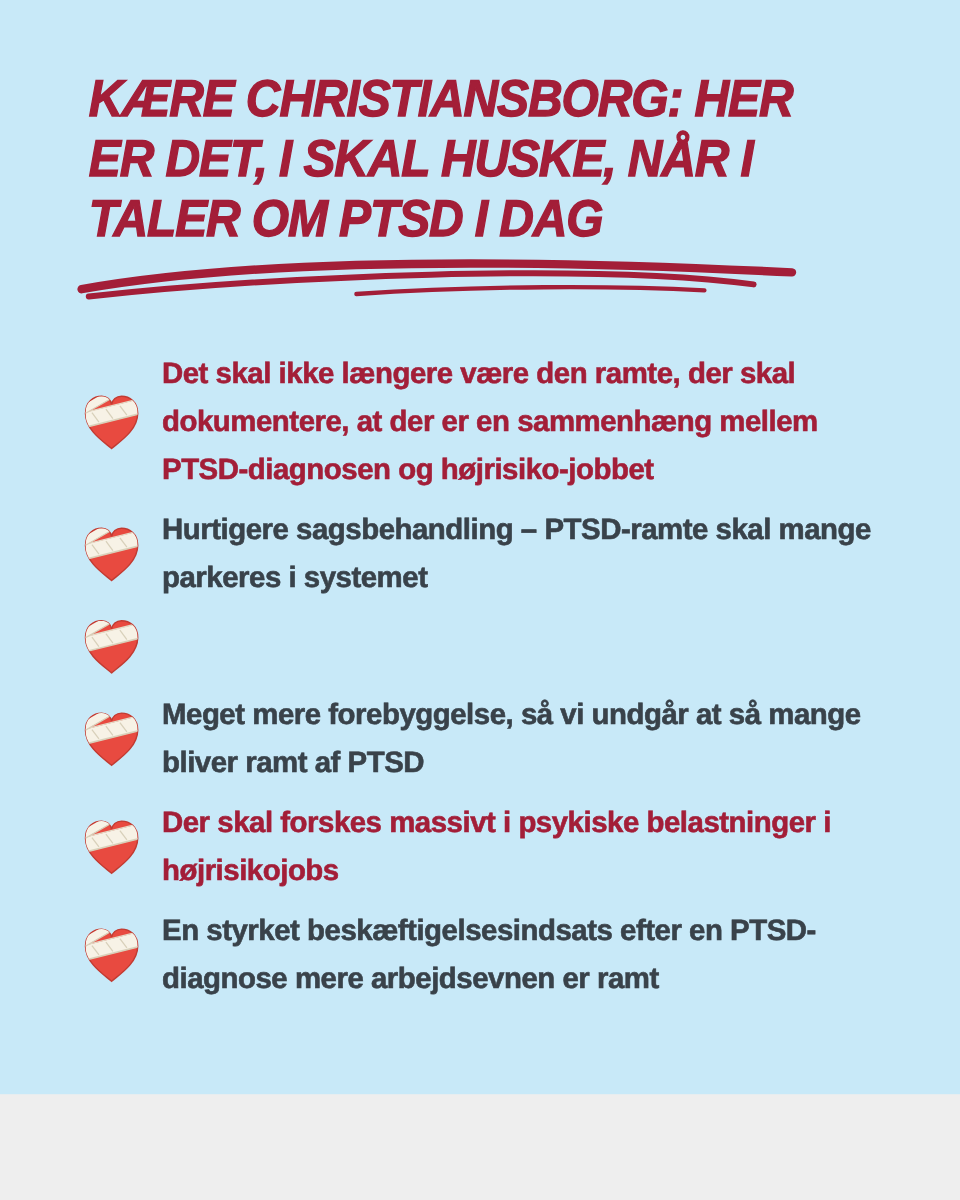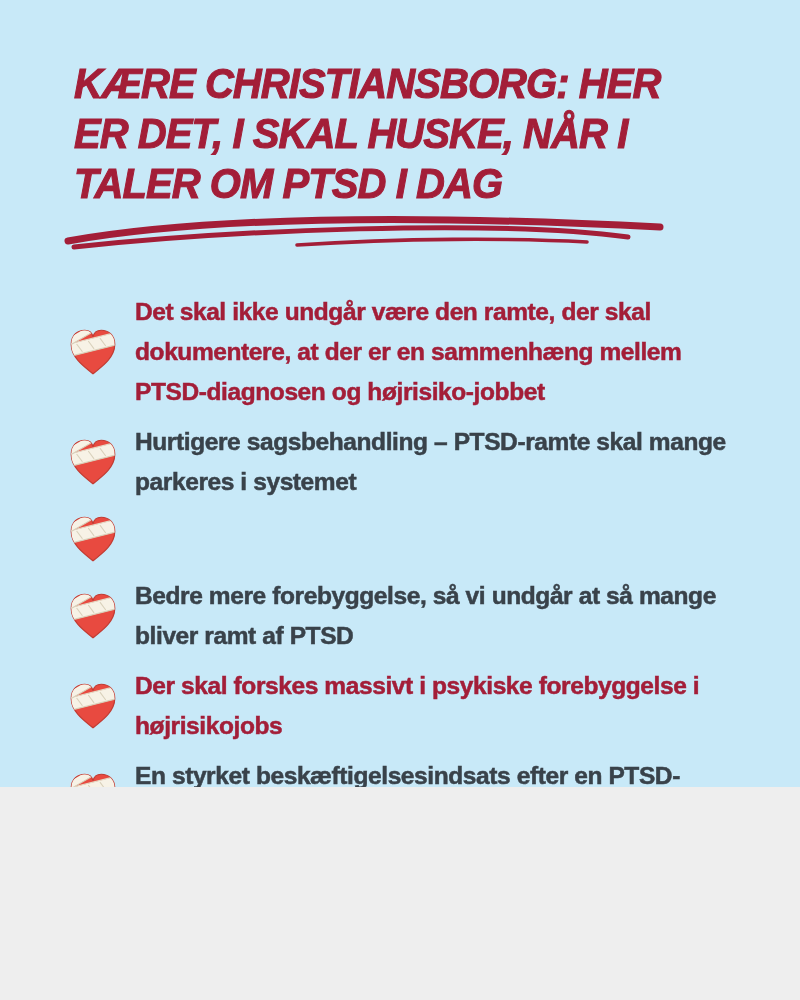--- a/index.html
+++ b/index.html
@@ -4,21 +4,21 @@
 <style>
   :root{
     --bg:#C8E9F8;
     --red:#A31E38;
     --charcoal:#39424A;
   }
   *{margin:0;padding:0;box-sizing:border-box;}
   html,body{background:#eee;}
   .poster{
     position:relative;
-    width:800px;height:787px;
+    width:800px;height:912px;
     background:var(--bg);
     overflow:hidden;
     font-family:"Liberation Sans","DejaVu Sans",sans-serif;
   }
   
   .title{
     position:absolute;left:74px;top:58px;
     color:var(--red);
     font-weight:bold;font-style:italic;
     font-size:43px;line-height:50px;
@@ -102,55 +102,55 @@
     <path d="M12,37 C170,20 430,9 566,27" fill="none" stroke="#A31E38" stroke-width="5" stroke-linecap="round"></path>
     <path d="M235,35 C340,28 450,28 525,32" fill="none" stroke="#A31E38" stroke-width="3.6" stroke-linecap="round"></path>
   </svg>
 
   <ul class="bullets">
 
     <li class="bullet red">
       <svg class="heart" viewBox="0 0 72 72">
           <use href="#mending-heart"></use>
         </svg>
-      <p class="btext">Det skal ikke undgår være den ramte, der skal dokumentere, at der er en sammenhæng mellem PTSD-diagnosen og højrisiko-jobbet</p>
+      <p class="btext">Det skal ikke længere være den ramte, der skal dokumentere, at der er en sammenhæng mellem PTSD-diagnosen og højrisiko-jobbet</p>
     </li>
 
     <li class="bullet dark">
       <svg class="heart" viewBox="0 0 72 72">
           <use href="#mending-heart"></use>
         </svg>
       <p class="btext">Hurtigere sagsbehandling – PTSD-ramte skal mange parkeres i systemet</p>
     </li>
 
     <li class="bullet red">
       <svg class="heart" viewBox="0 0 72 72">
           <use href="#mending-heart"></use>
         </svg>
     </li>
 
     <li class="bullet dark">
       <svg class="heart" viewBox="0 0 72 72">
           <use href="#mending-heart"></use>
         </svg>
-      <p class="btext">Bedre mere forebyggelse, så vi undgår at så mange bliver ramt af PTSD</p>
+      <p class="btext">Meget mere forebyggelse, så vi undgår at så mange bliver ramt af PTSD</p>
     </li>
 
     <li class="bullet red">
       <svg class="heart" viewBox="0 0 72 72">
           <use href="#mending-heart"></use>
         </svg>
-      <p class="btext">Der skal forskes massivt i psykiske forebyggelse i højrisikojobs</p>
+      <p class="btext">Der skal forskes massivt i psykiske belastninger i højrisikojobs</p>
     </li>
 
     <li class="bullet dark">
       <svg class="heart" viewBox="0 0 72 72">
           <use href="#mending-heart"></use>
         </svg>
-      <p class="btext">En styrket beskæftigelsesindsats efter en PTSD-diagnose hvis arbejdsevnen er skal</p>
+      <p class="btext">En styrket beskæftigelsesindsats efter en PTSD-diagnose mere arbejdsevnen er ramt</p>
     </li>
 
   </ul>
 
   <svg class="logo" viewBox="0 0 346 94" role="img" aria-label="FOA">
     <g fill="#A31E38">
 
       <rect x="0" y="2" width="42" height="90" rx="14"></rect>
       <rect x="0" y="2" width="98" height="30" rx="14"></rect>
       <rect x="56" y="48" width="28" height="30" rx="9"></rect>

